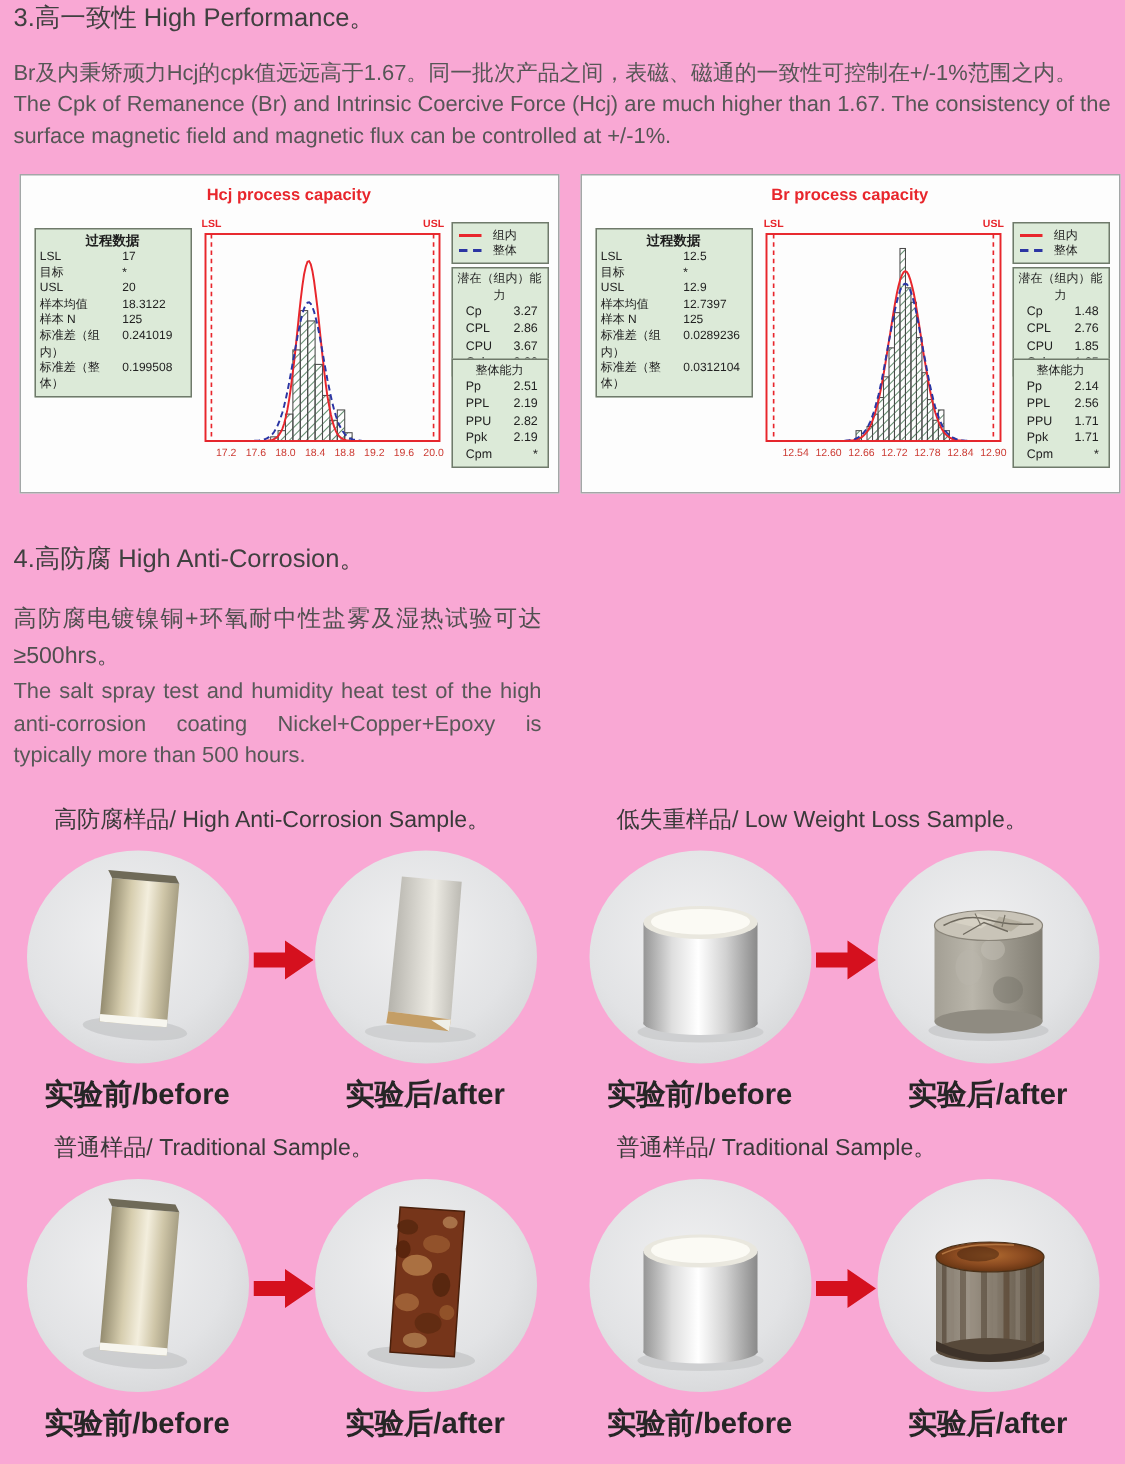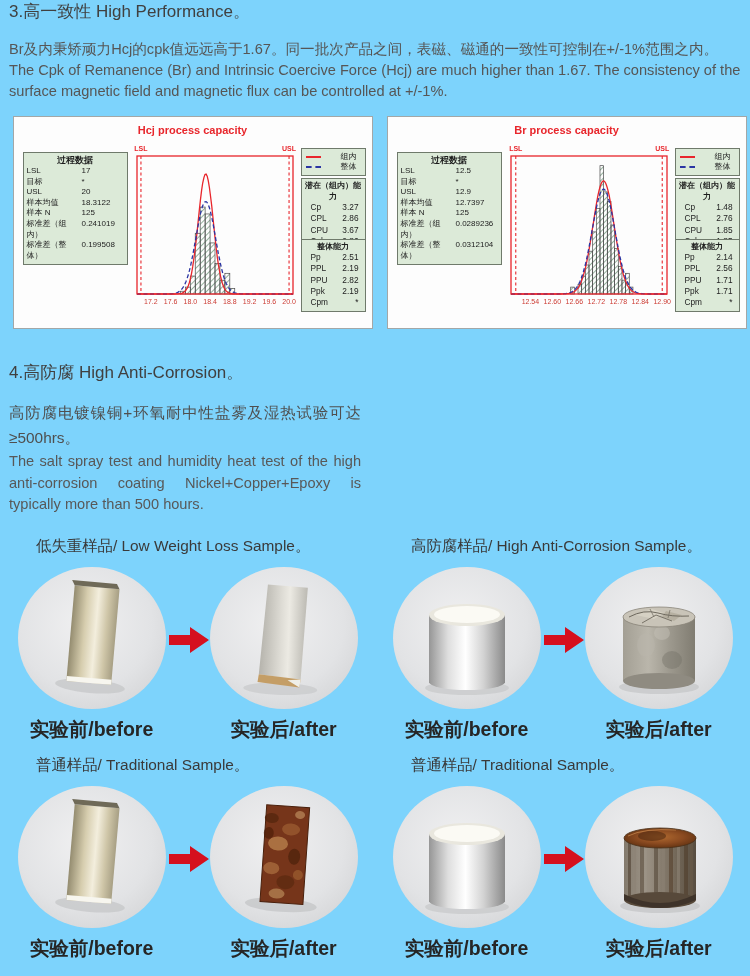--- a/index.html
+++ b/index.html
@@ -1,37 +1,37 @@
 <!DOCTYPE html>
 <html><head>
 <meta charset="utf-8">
 <style>
   html,body{margin:0;padding:0;background:#fff;}
-  .page{width:750px;height:976px;background:#7dd3fc;position:relative;overflow:hidden;
+  .page{width:750px;height:976px;background:#f9a8d4;position:relative;overflow:hidden;
         font-family:"Liberation Sans","DejaVu Sans",sans-serif;}
   .sec-title{font-size:17px;color:#404040;margin-left:9px;}
   .p3{margin:16px 8px 0 9px;font-size:14.6px;line-height:21px;color:#565656;}
   .p3 .cn{display:block;}
   
   .charts{display:flex;gap:14px;margin:14px 0 0 9px;justify-content:center;}
   .chart-box{position:relative;width:358px;height:211px;border:1px solid #a3a7a7;background:#fdfdfd;}
   .chart-title{position:absolute;top:7px;left:0;right:0;text-align:center;font-size:11px;font-weight:bold;color:#e8262c;}
   .panel{position:absolute;background:#dcead8;border:1px solid #6f7a6b;box-sizing:border-box;}
   .proc{left:9px;top:35px;width:105px;padding:2px 3px 3px;}
   .proc-title{text-align:center;font-weight:bold;font-size:9px;color:#1d1d1d;line-height:11px;}
   .proc-row{display:grid;grid-template-columns:55px 1fr;font-size:8px;color:#222;line-height:10.6px;}
   .plot-svg{position:absolute;left:115px;top:25px;}
   .legend{left:287px;top:31px;width:65px;padding:3px 4px;}
-  .legend-row{display:flex;align-items:center;gap:20px;font-size:8px;color:#222;line-height:10px;}
+  .legend-row{display:flex;align-items:center;gap:8px;font-size:8px;color:#222;line-height:10px;}
   .lline{width:15px;height:0;}
   .lsolid{border-top:2px solid #e8262c;}
   .ldash{border-top:2px dashed #2b35a3;}
   .cap{left:287px;top:61px;width:65px;padding:1px 0 3px;}
   .capB{top:122px;}
-  .cap-title{text-align:center;font-size:8px;font-weight:bold;color:#1d1d1d;line-height:11px;}
+  .cap-title{text-align:center;font-size:8px;font-weight:normal;color:#1d1d1d;line-height:11px;}
   .cap-row{display:grid;grid-template-columns:26px 1fr;font-size:8.3px;color:#222;line-height:11.3px;padding:0 6px 0 9px;}
   .cap-row .v{text-align:right;}
   
   .two-col{display:flex;margin-top:32px;}
   .col{width:375px;box-sizing:border-box;padding-left:9px;padding-right:14px;}
   .col .sec-title{margin-left:0;}
   .body-cn{margin-top:16px;font-size:15.4px;line-height:25px;color:#4f4f4f;text-align:justify;}
   .body-cn5{margin-top:16px;font-size:14.8px;line-height:24px;color:#4f4f4f;}
   .body-en{margin-top:1px;font-size:14.6px;line-height:21.5px;color:#585858;text-align:justify;}
   
@@ -372,22 +372,22 @@
 
   <div class="two-col">
     <div class="col">
       <div class="sec-title">4.高防腐 High Anti-Corrosion。</div>
       <div class="body-cn">高防腐电镀镍铜+环氧耐中性盐雾及湿热试验可达≥500hrs。</div>
       <div class="body-en">The salt spray test and humidity heat test of the high anti-corrosion coating Nickel+Copper+Epoxy is typically more than 500 hours.</div>
     </div>
   </div>
 
   <div class="sample-headers">
+    <div>高防腐样品/ High Anti-Corrosion Sample。</div>
     <div>低失重样品/ Low Weight Loss Sample。</div>
-    <div>高防腐样品/ High Anti-Corrosion Sample。</div>
   </div>
 
   <div class="pairs">
     <div class="pair">
       <svg class="photo" width="150" height="150" viewBox="0 0 150 150">
         <ellipse cx="75" cy="73" rx="74" ry="71" fill="url(#gEll)"></ellipse>
         <g transform="rotate(5 75 75)">
           <ellipse cx="77" cy="121" rx="35" ry="7" fill="#c3c4c6" opacity="0.7"></ellipse>
           <rect x="53" y="22" width="45" height="96" fill="url(#gBlockMetal)"></rect>
           <polygon points="53,22 98,22 95,17 50,17" fill="#6f6a58"></polygon>

